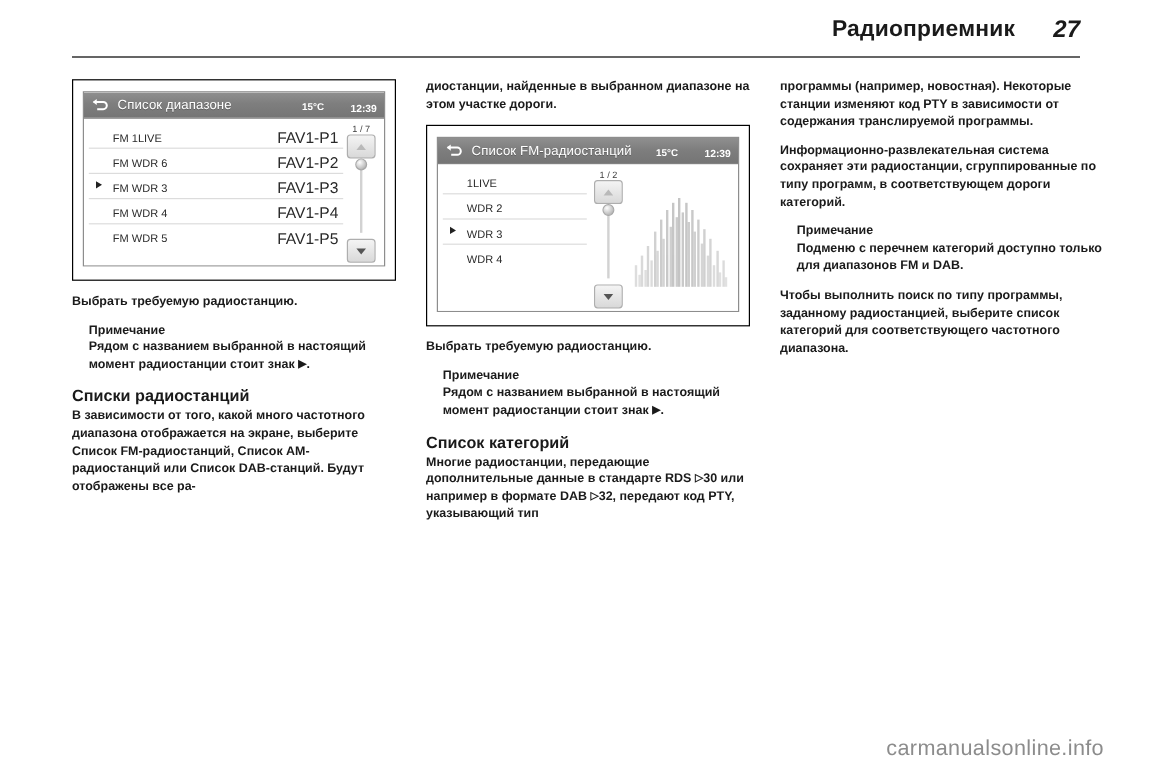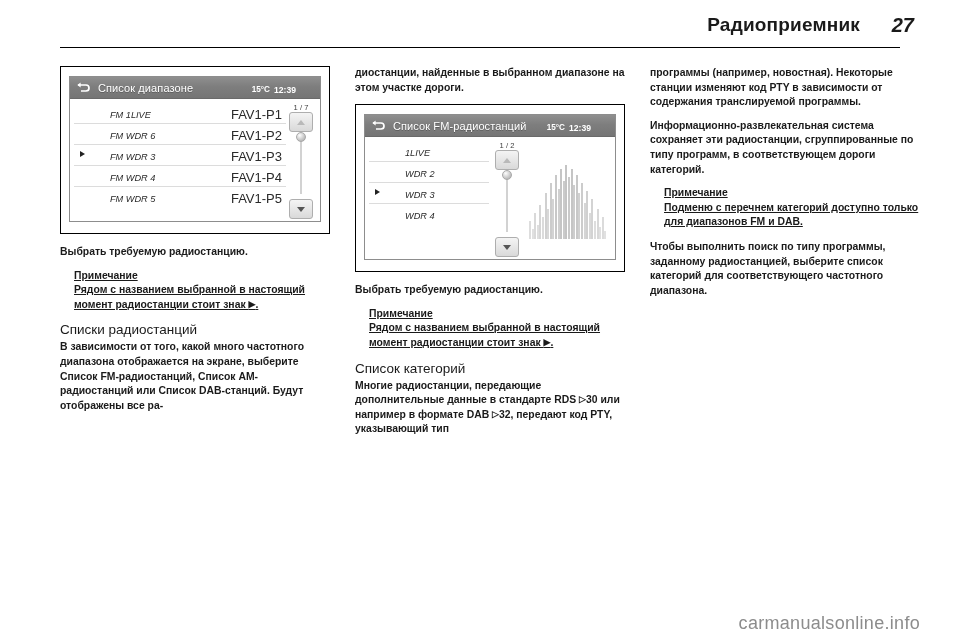--- a/index.html
+++ b/index.html
@@ -12,21 +12,21 @@
     height: 642px;
     font-family: "Liberation Sans", sans-serif;
     color: #1a1a1a;
     position: relative;
     overflow: hidden;
   }
 
   
   .page-header {
     position: absolute;
-    left: 74px;
+    left: 60px;
     top: 14px;
     width: 840px;
     height: 34px;
   }
   .page-header .title {
     position: absolute;
     right: 54px;
     top: 0;
     font-size: 19px;
     font-weight: bold;
@@ -73,30 +73,29 @@
   p.body {
     margin: 0 0 9px 0;
     font-weight: bold;
     text-align: left;
     hyphens: manual;
   }
   h2.section {
     margin: 10px 0 2px 0;
     font-size: 13.5px;
     line-height: 16px;
-    font-weight: normal;
+    font-weight: bold;
   }
 
   
   .note {
     margin: 4px 0 10px 14px;
     font-size: 10.4px;
     line-height: 14.6px;
     font-weight: bold;
-    text-decoration: underline;
   }
   .note .note-title {
     display: block;
     font-weight: bold;
   }
   .note .note-body { display: block; }
 
   .tri {
     font-size: 9px;
     line-height: 1;
@@ -151,21 +150,21 @@
   }
   .screen-bar .bar-temp {
     position: absolute;
     right: 50px;
     top: 6px;
     font-size: 8.2px;
     font-weight: bold;
   }
   .screen-bar .bar-clock {
     position: absolute;
-    right: 24px;
+    right: 6px;
     top: 6px;
     font-size: 8.6px;
     font-weight: bold;
   }
 
   
   .screen-body {
     position: relative;
     height: 124px;
     background: #ffffff;
@@ -192,27 +191,26 @@
     left: 6px;
     top: 6px;
     width: 0;
     height: 0;
     border-left: 5px solid #222;
     border-top: 3.5px solid transparent;
     border-bottom: 3.5px solid transparent;
   }
   .row .name {
     position: absolute;
-    left: 36px;
+    left: 20px;
     top: 5px;
     font-size: 9.2px;
     font-weight: normal;
     color: #2a2a2a;
     white-space: nowrap;
-    font-style: italic;
   }
   .row .preset {
     position: absolute;
     right: 4px;
     top: 5px;
     font-size: 13px;
     font-weight: normal;
     color: #2a2a2a;
     white-space: nowrap;
   }

